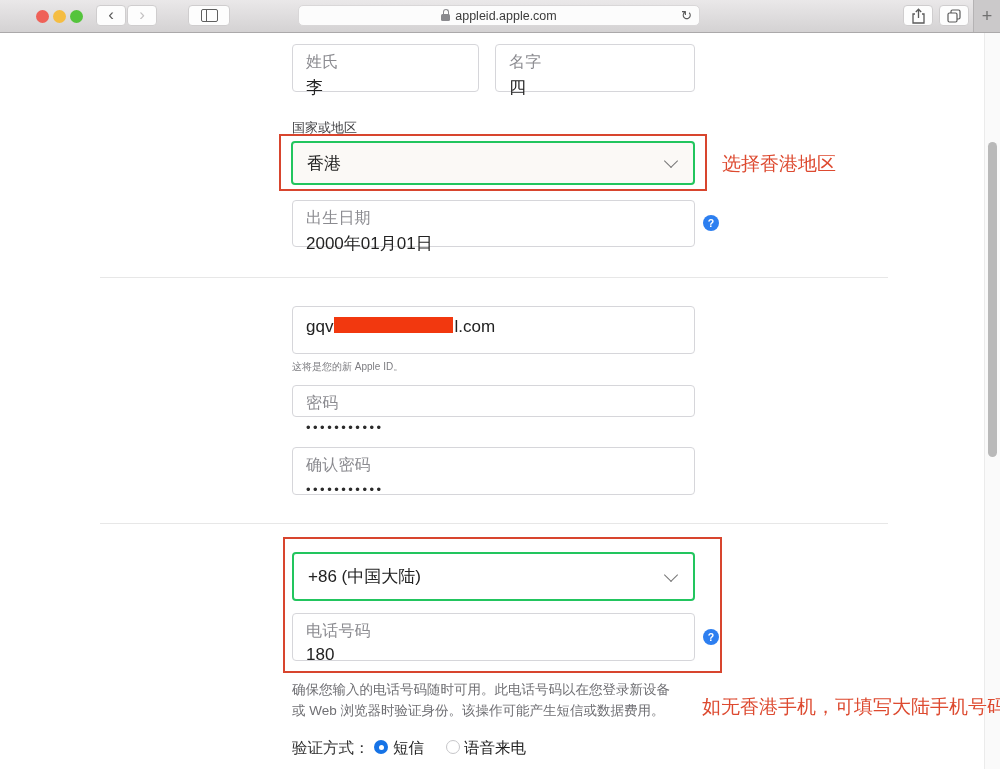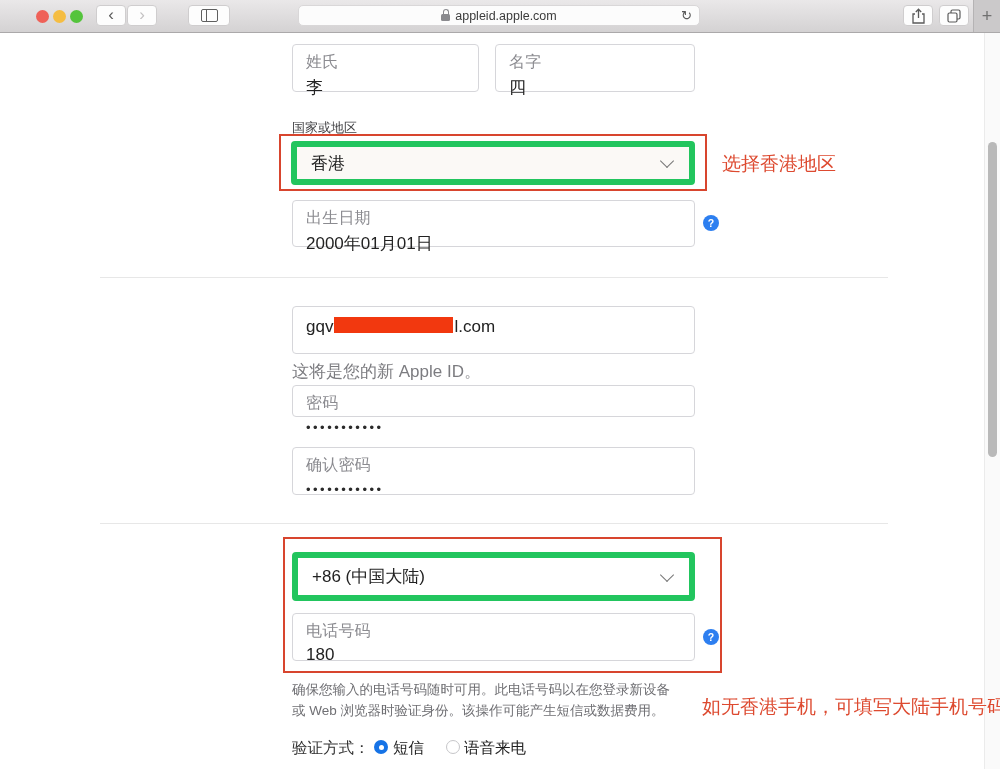--- a/index.html
+++ b/index.html
@@ -50,37 +50,37 @@
   
   .field{
     position:absolute;box-sizing:border-box;background:#fff;
     border:1px solid #d6d6da;border-radius:4px;padding:7px 13px;
   }
   .flabel{display:block;font-size:16px;color:#8b8b90;letter-spacing:.2px;}
   .fvalue{display:block;font-size:17px;color:#222;margin-top:3px;white-space:nowrap;}
   .dots{font-size:13px;letter-spacing:2.5px;color:#2b2b2b;margin-top:6px;}
   .select{
     position:absolute;box-sizing:border-box;background:#fff;
-    border:6px solid #22c55e;border-radius:4px;
+    border:2px solid #22c55e;border-radius:4px;
     display:flex;align-items:center;padding:0 14px;
     font-size:17px;color:#222;
   }
   .select.cream{background:#fbf9f6;}
   .chev{position:absolute;right:17px;top:50%;width:9px;height:9px;margin-top:-7px;
     border-right:1.5px solid #777;border-bottom:1.5px solid #777;transform:rotate(45deg);}
   .section-label{position:absolute;font-size:13px;color:#3f3f42;}
   .divider{position:absolute;left:100px;width:788px;height:1px;background:#e7e7e7;}
   .hl{position:absolute;border:2px solid #d8452e;box-sizing:border-box;}
   .annot{position:absolute;color:#dd4a30;font-size:19px;white-space:nowrap;}
   .qmark{
     position:absolute;width:16px;height:16px;border-radius:50%;background:#2d7ff0;
     color:#fff;font-size:10.5px;font-weight:bold;
     display:flex;align-items:center;justify-content:center;
   }
-  .note{position:absolute;font-size:17px;color:#7c7c80;white-space:nowrap;}
+  .note{position:absolute;font-size:10px;color:#7c7c80;white-space:nowrap;}
   .hint{position:absolute;font-size:13.5px;color:#6f6f73;white-space:nowrap;}
   .redact{display:inline-block;width:119px;height:16px;background:#f2380f;vertical-align:baseline;margin:0 1px -1px 1px;}
   .email-row{display:block;margin-top:3px;font-size:17px;color:#222;white-space:nowrap;}
   .verify-label{position:absolute;font-size:15.5px;color:#333;}
   .radio{position:absolute;width:14px;height:14px;border-radius:50%;box-sizing:border-box;
     background:#fff;border:1px solid #c6c6c9;}
   .radio.selected{background:#1673e6;border:none;}
   .radio.selected::after{content:"";position:absolute;left:4.5px;top:4.5px;width:5px;height:5px;border-radius:50%;background:#fff;}
   .radio-label{position:absolute;font-size:15.5px;color:#222;white-space:nowrap;}
 </style>

